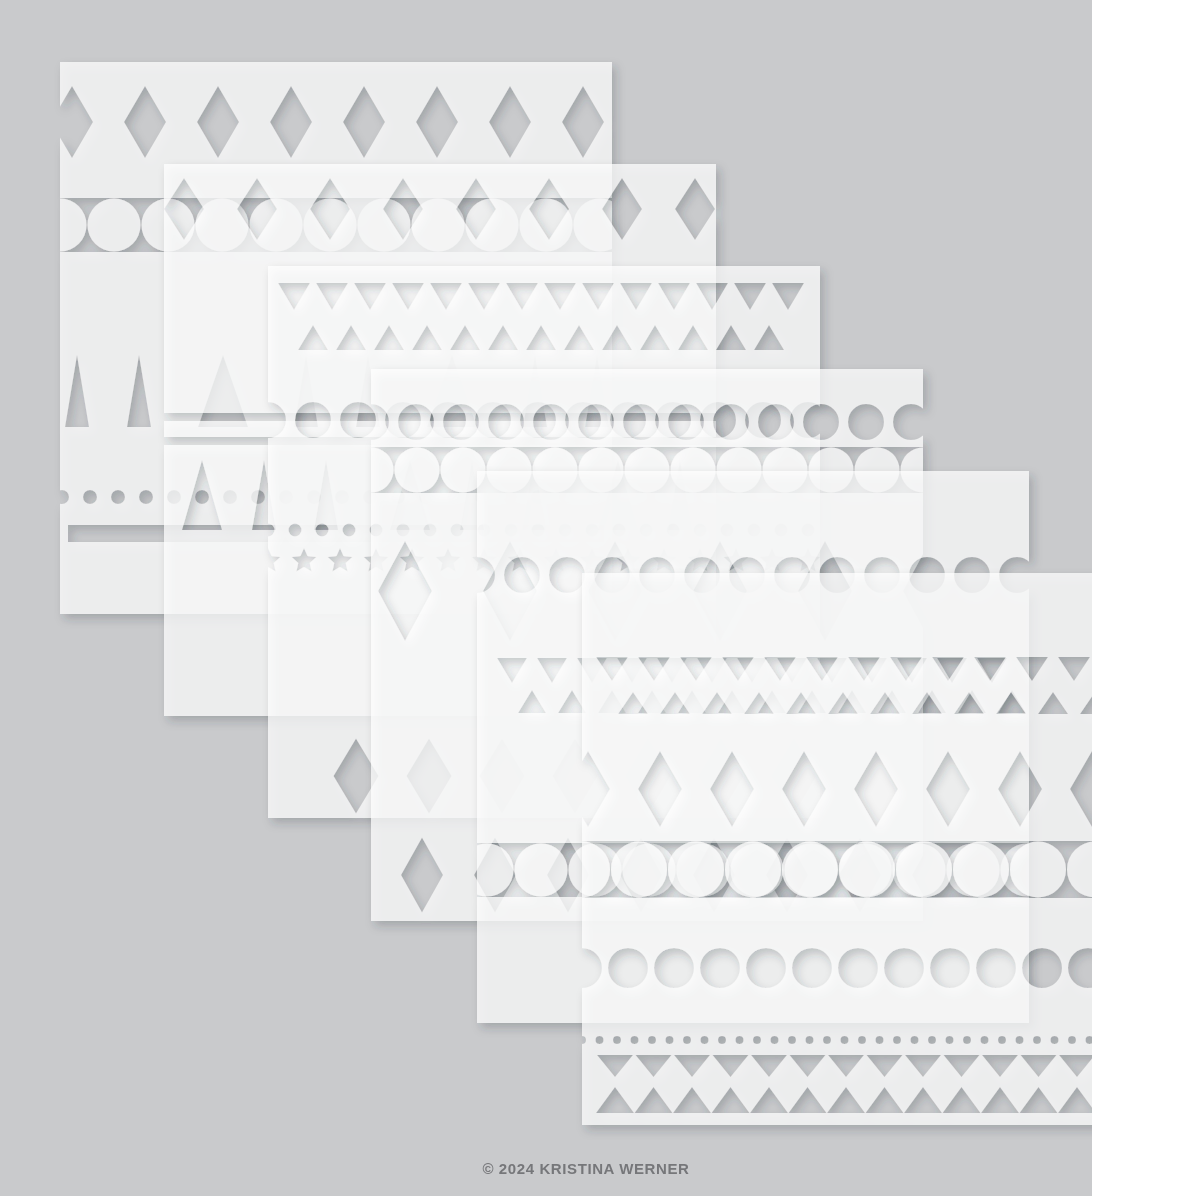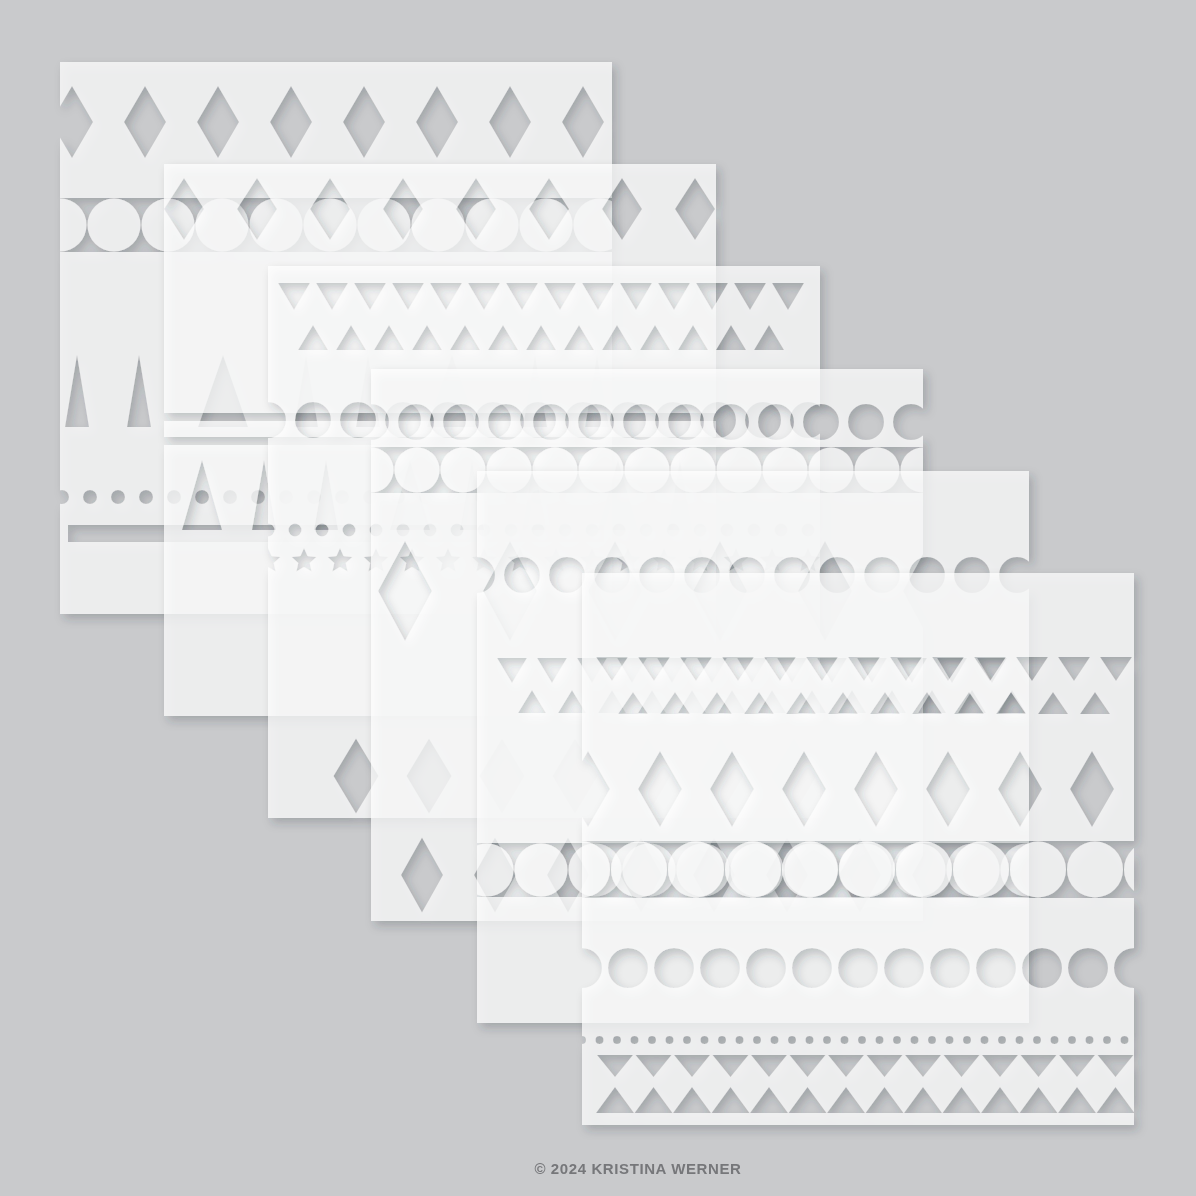--- a/index.html
+++ b/index.html
@@ -20,21 +20,21 @@
     font-size:15px;
     font-weight:bold;
     letter-spacing:0.6px;
     color:#76777a;
     font-family:"Liberation Sans", sans-serif;
   }
 </style>
 </head>
 <body>
 
-<div id="stage" style="background: #bef264; width: 1196px; height: 1196px;">
+<div id="stage" style="background: #bef264; width: 1092px; height: 1196px;">
   <svg id="stencil-stack" xmlns="http://www.w3.org/2000/svg" width="1196" height="1196" viewBox="0 0 1196 1196">
       <defs>
         <filter id="ds" x="-6%" y="-6%" width="114%" height="116%">
           <feDropShadow dx="4" dy="5" stdDeviation="5" flood-color="#2f343a" flood-opacity="0.32"></feDropShadow>
         </filter>
         <clipPath id="cp">
           <rect x="0" y="0" width="552" height="552"></rect>
         </clipPath>
       </defs>
       <rect width="100%" height="100%" fill="#c9cacc"></rect>

